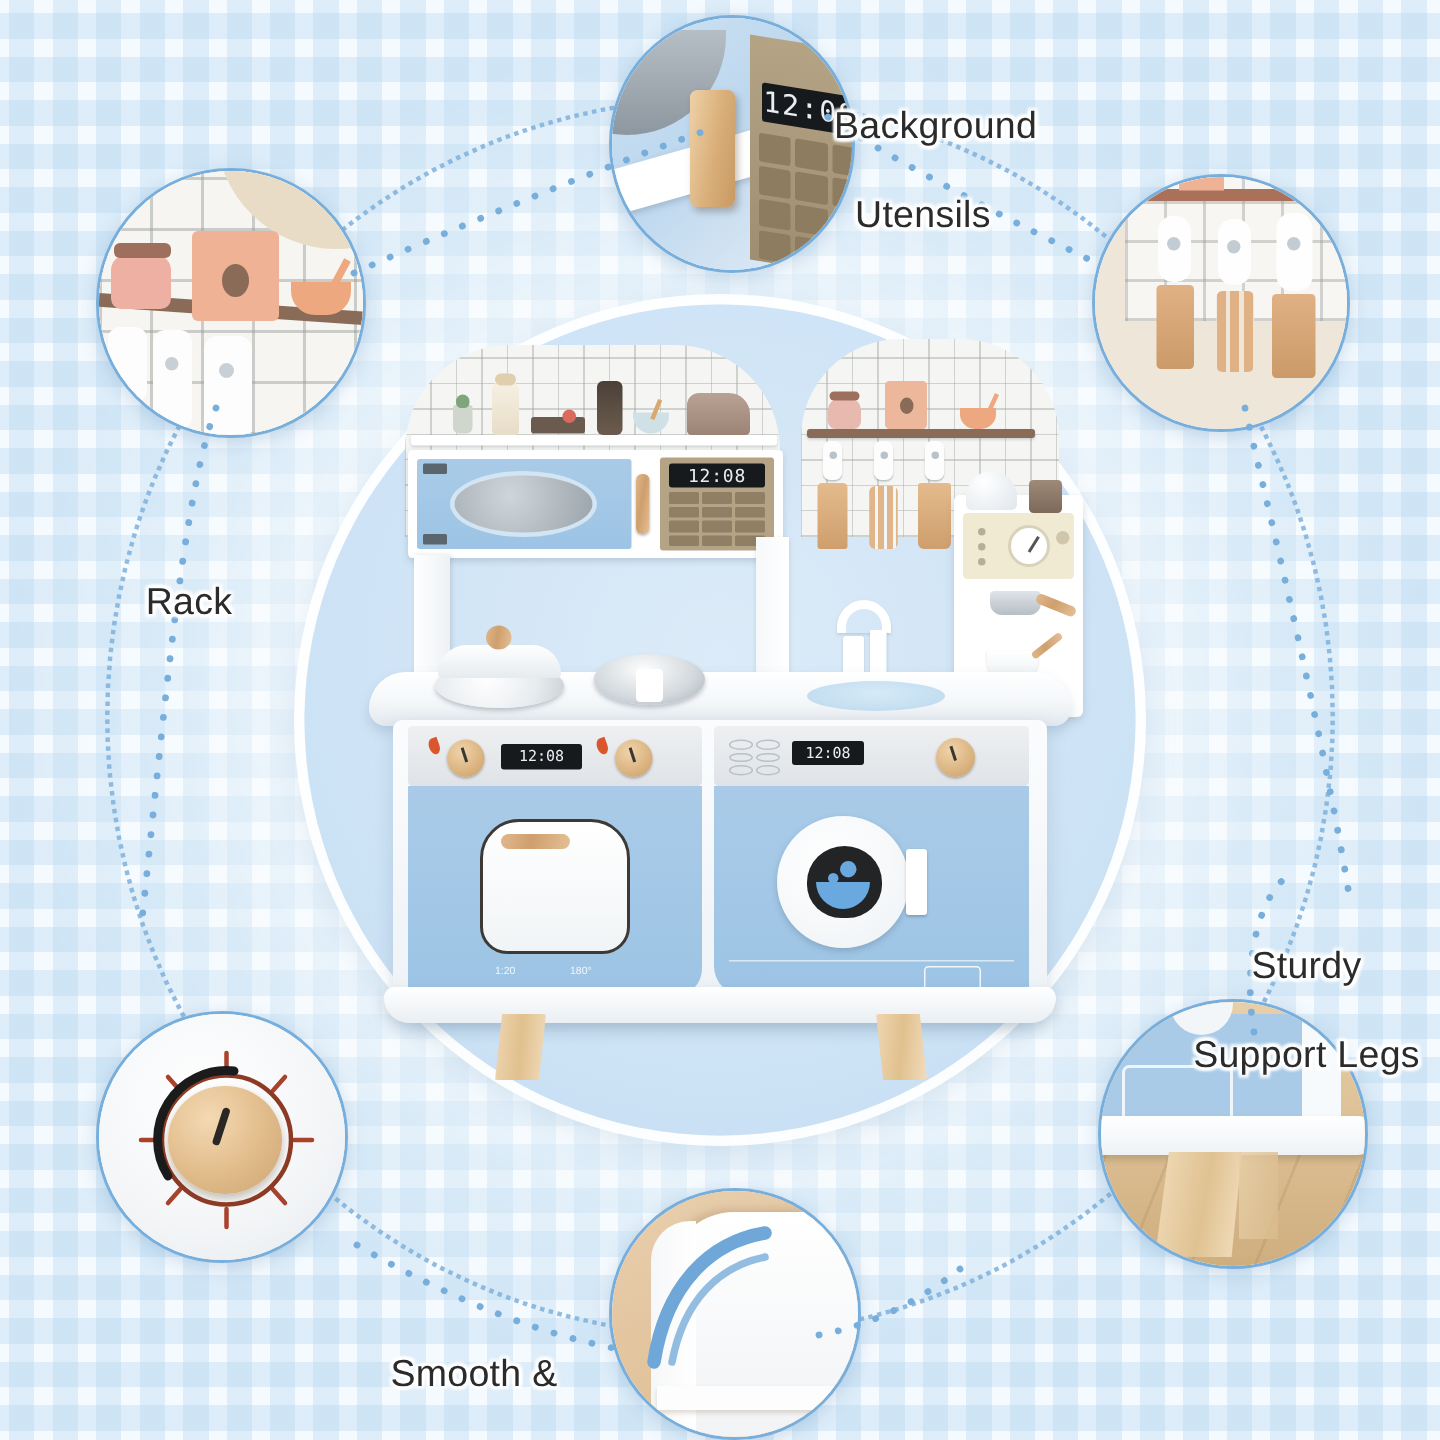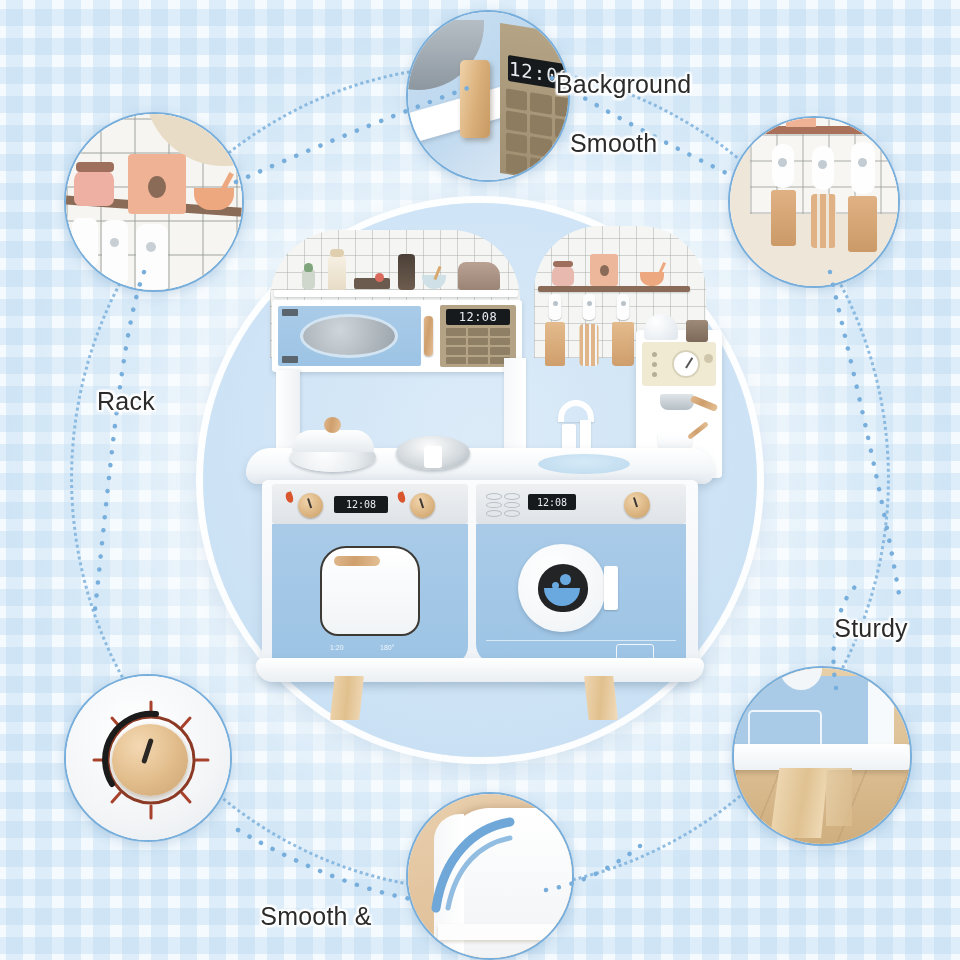--- a/index.html
+++ b/index.html
@@ -450,26 +450,27 @@
     </div>
   </div>
 
   <div class="label" style="left:6px; top:298px; width:240px;">
     <br>
     <span>Rack</span>
   </div>
 
   <div class="label" style="left:556px; top:40px; width:210px; text-align:left;">
     <span>Background</span><br>
-    <span style="display:inline-block;margin-left:14px;">Smooth</span>
-  </div>
-
-
-  <div class="label" style="left:782px; top:584px; width:178px;">
+    <span style="display:inline-block;margin-left:14px;">Utensils</span>
+  </div>
+
+
+  <div class="label" style="left:782px; top:600px; width:178px;">
     <span>Sturdy</span><br>
+    <span>Support Legs</span>
   </div>
 
   <div class="label" style="left:196px; top:872px; width:240px;">
     <span>Smooth &amp;</span><br>
     
   </div>
 
 
 </div>
 

